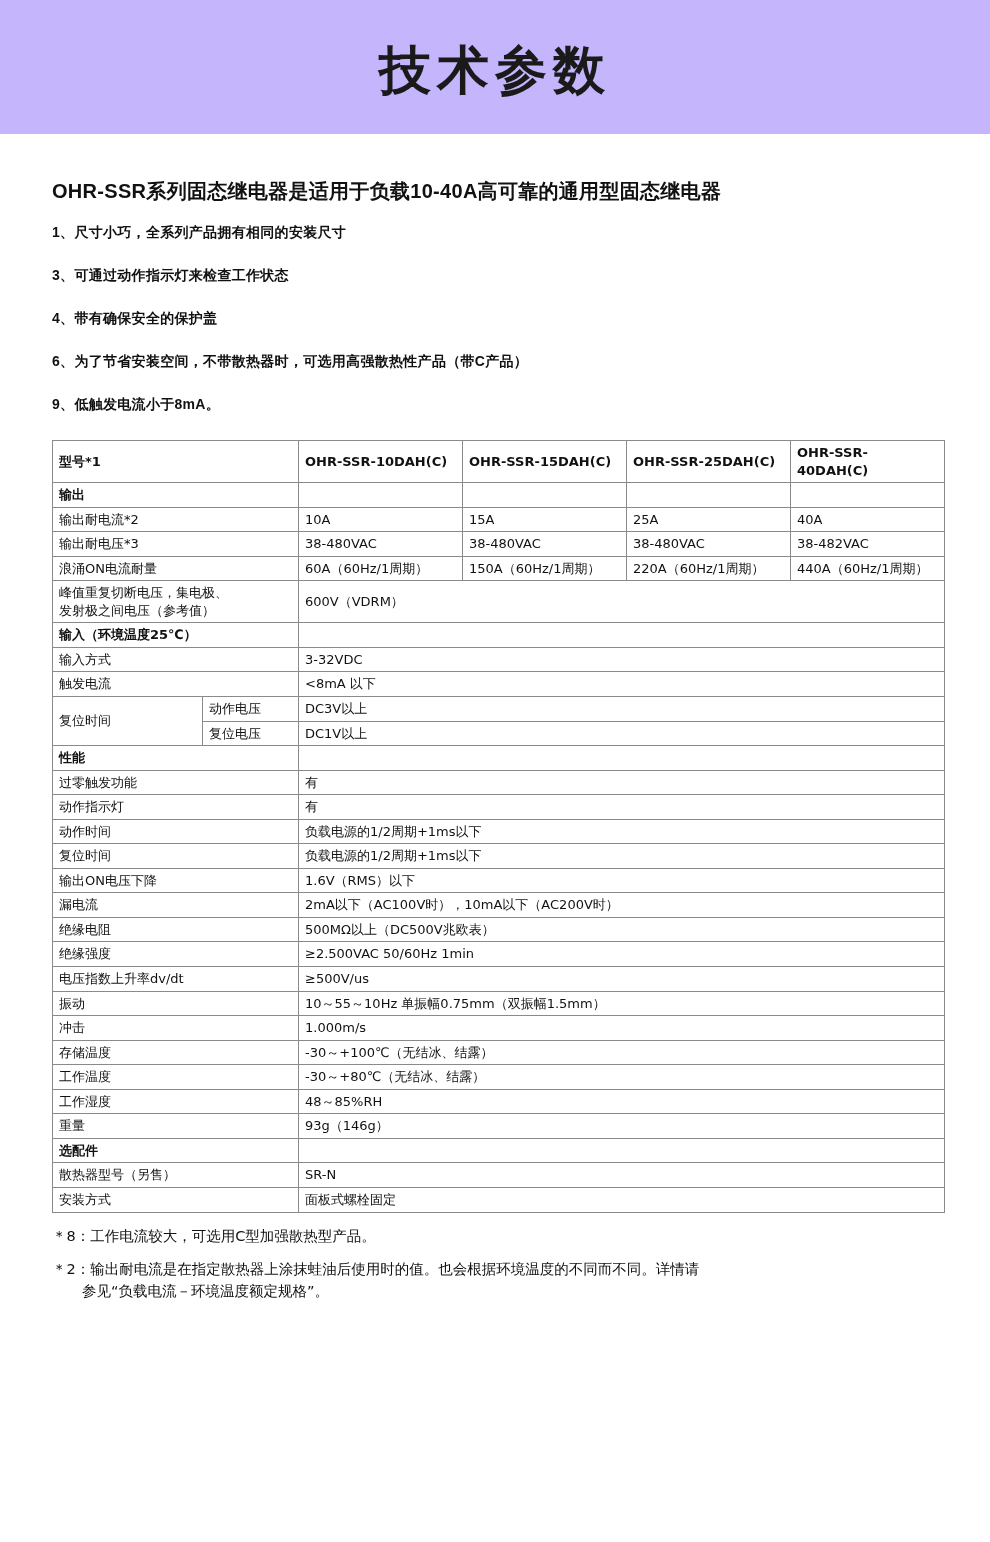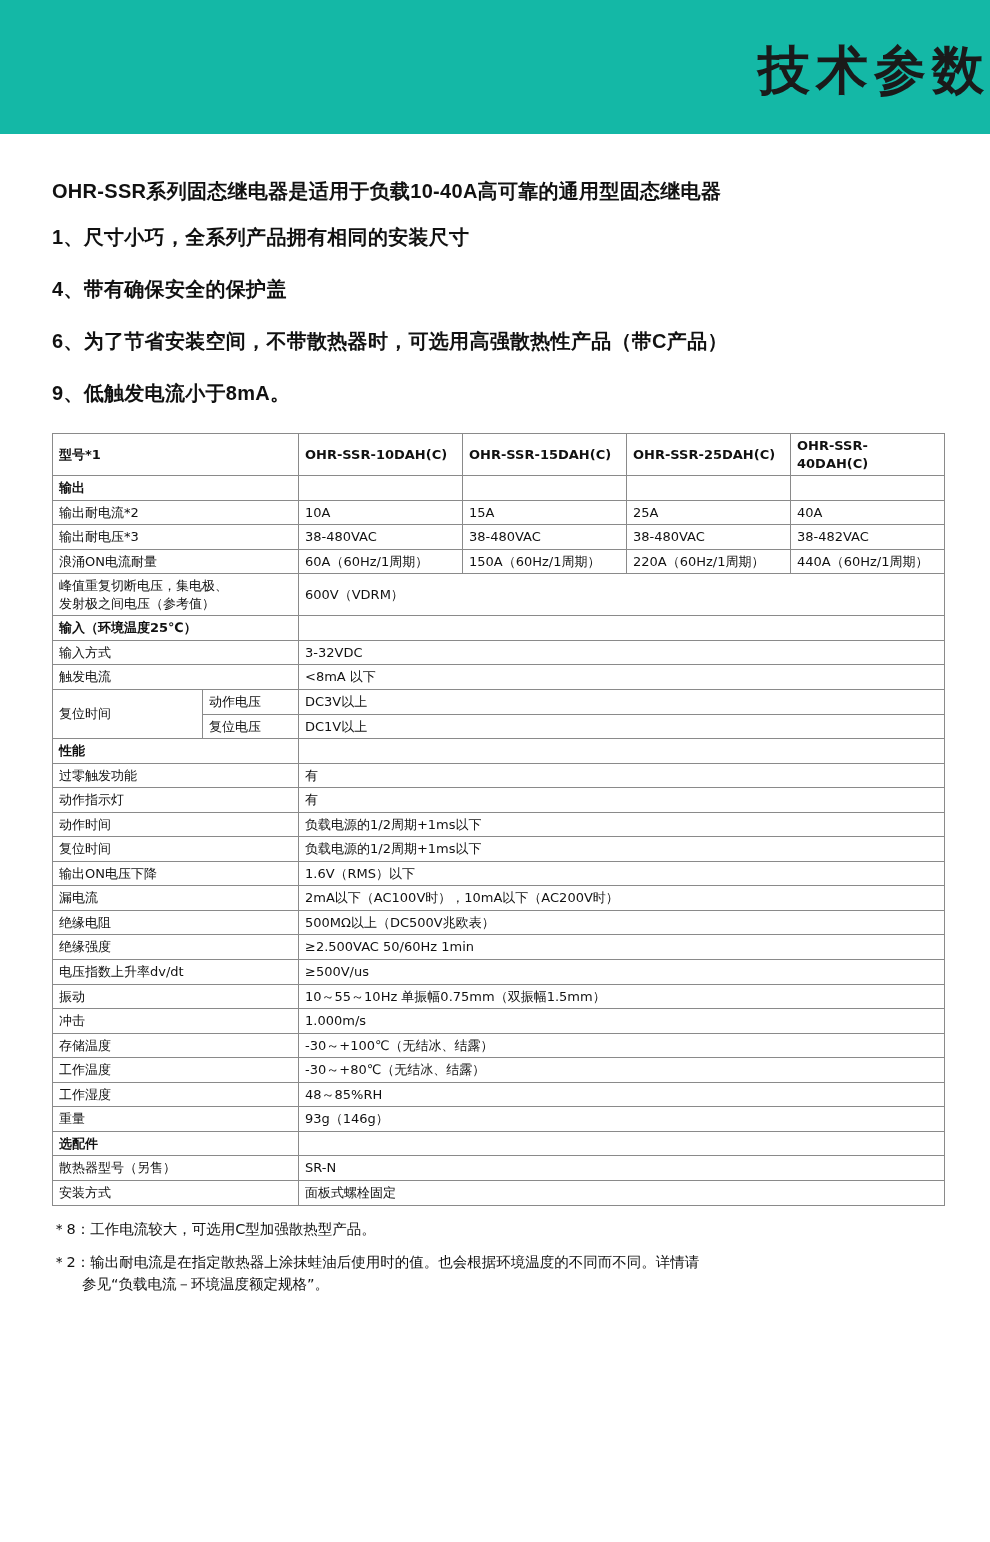--- a/index.html
+++ b/index.html
@@ -8,24 +8,24 @@
     width: 990px;
     height: 1542px;
     background: #ffffff;
     font-family: "Liberation Sans", "DejaVu Sans", sans-serif;
     color: #1a1a1a;
     overflow: hidden;
   }
   .header {
     width: 990px;
     height: 134px;
-    background: #14b8a6;
+    background: #c4b5fd;
     display: flex;
     flex-direction: column;
-    align-items: flex-end;
+    align-items: center;
     justify-content: center;
     padding-top: 6px;
   }
   .header-cn {
     font-size: 52px;
     font-weight: 700;
     letter-spacing: 6px;
     color: #1a1a1a;
     line-height: 1.05;
   }
@@ -40,21 +40,21 @@
     padding: 30px 60px 0 52px;
   }
   .intro {
     font-size: 20px;
     font-weight: 700;
     color: #111;
     margin: 14px 0 6px 0;
     letter-spacing: 0.3px;
   }
   .feature {
-    font-size: 20px;
+    font-size: 14px;
     font-weight: 700;
     color: #111;
     margin: 0;
     padding: 13px 0 12px 0;
     letter-spacing: 0.3px;
   }
   .spec-table-wrap {
     margin-top: 14px;
     padding: 0 4px 0 0;
   }
@@ -93,20 +93,21 @@
 </head>
 <body>
 
 <div class="header">
   <div class="header-cn">技术参数</div>
 </div>
 
 <div class="content">
   <p class="intro">OHR-SSR系列固态继电器是适用于负载10-40A高可靠的通用型固态继电器</p>
   <p class="feature">1、尺寸小巧，全系列产品拥有相同的安装尺寸</p>
+  <p class="feature">3、可通过动作指示灯来检查工作状态</p>
   <p class="feature">4、带有确保安全的保护盖</p>
   <p class="feature">6、为了节省安装空间，不带散热器时，可选用高强散热性产品（带C产品）</p>
   <p class="feature">9、低触发电流小于8mA。</p>
 
   <div class="spec-table-wrap">
     <table class="spec">
       <colgroup>
         <col style="width:150px">
         <col style="width:96px">
         <col style="width:164px">

